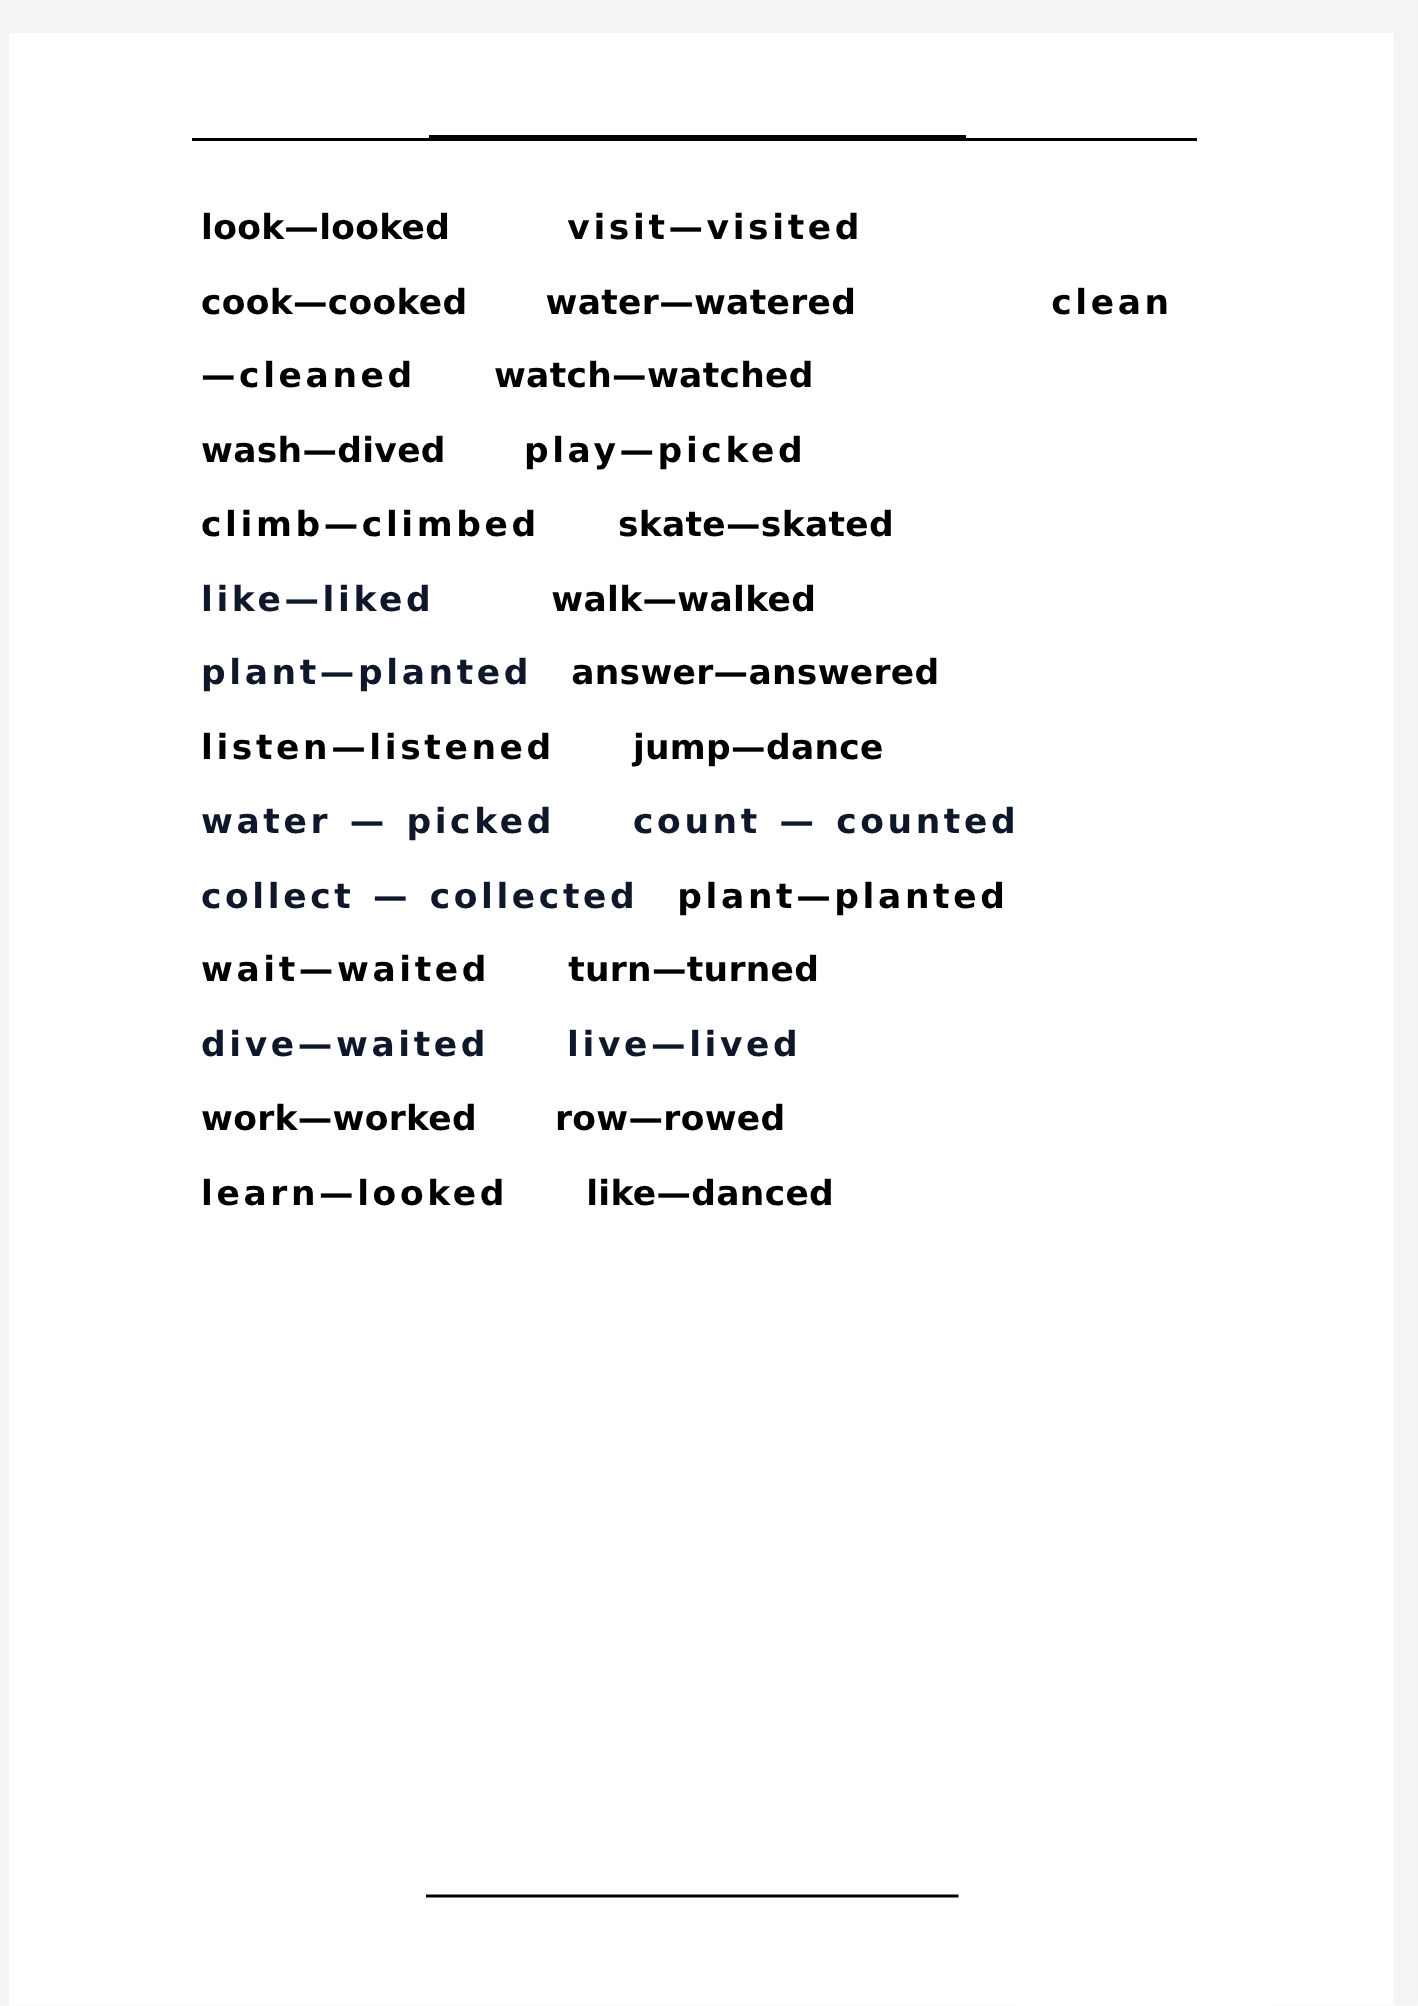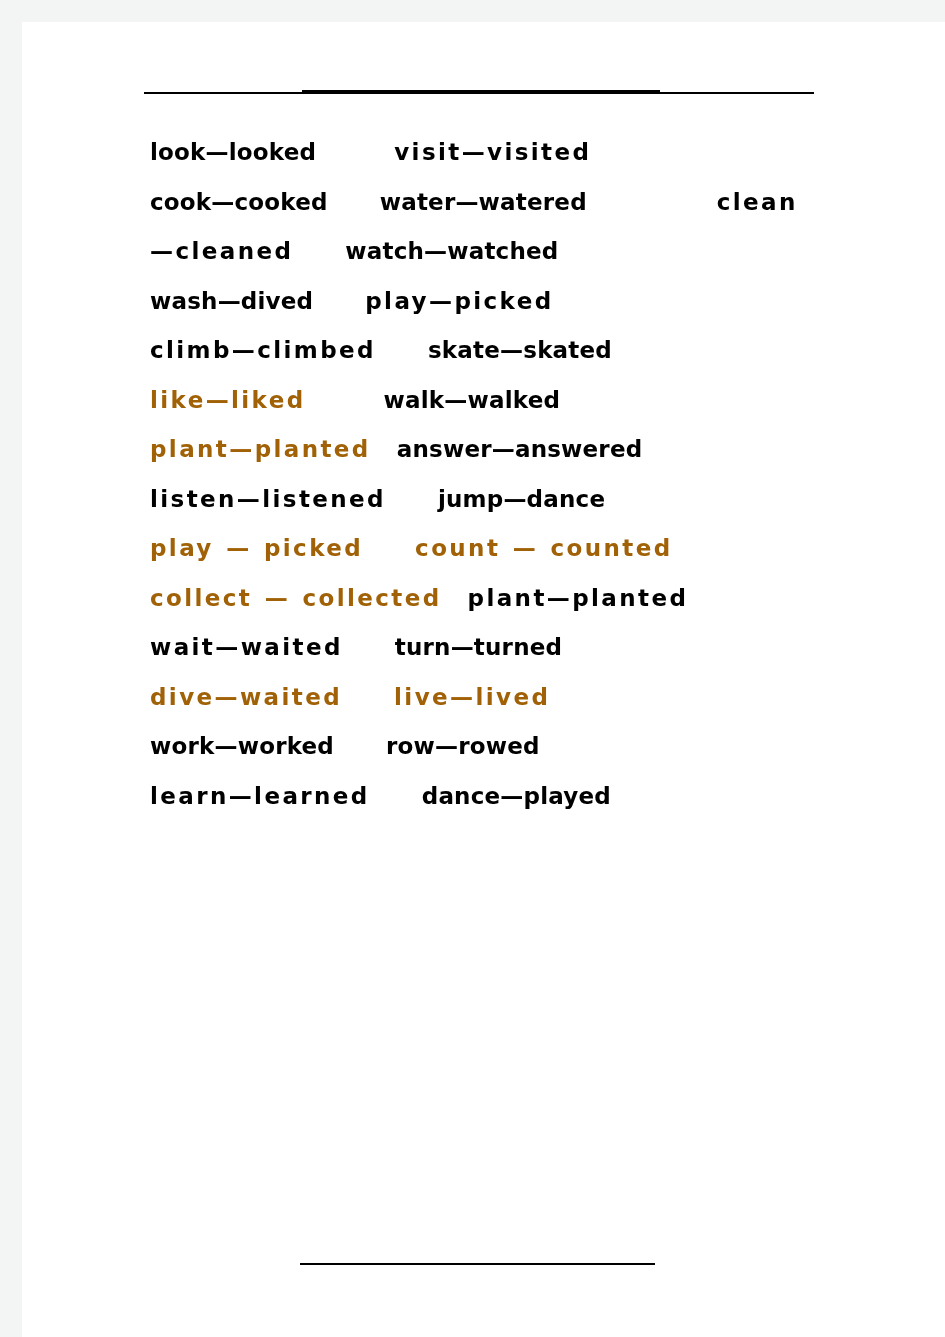--- a/index.html
+++ b/index.html
@@ -10,21 +10,21 @@
   body {
     width: 945px;
     height: 1337px;
     background: #f3f4f4;
     font-family: "DejaVu Sans", sans-serif;
     overflow: hidden;
   }
 
   .page {
     position: absolute;
-    left: 22px;
+    left: 6px;
     top: 22px;
     width: 923px;
     height: 1315px;
     background: #ffffff;
   }
 
   
   .header-rule-wrap {
     position: absolute;
     left: 0;
@@ -68,21 +68,21 @@
     text-align: left;
   }
 
   .verb-flow .pair {
     white-space: nowrap;
   }
   .verb-flow .pair.wrapable {
     white-space: normal;
   }
   .verb-flow .red {
-    color: #a16207;
+    color: #0f172a;
   }
   .verb-flow .gap {
     display: inline-block;
     width: 26px;
   }
   .verb-flow .gap-wide {
     display: inline-block;
     width: 52px;
   }
   .verb-flow .gap-xwide {
@@ -123,28 +123,28 @@
       <span class="pair">wash—dived</span><span class="gap-wide"></span><span class="pair sp">play—picked</span><br>
 
       <span class="pair sp">climb—climbed</span><span class="gap-wide"></span><span class="pair">skate—skated</span><br>
 
       <span class="pair red sp">like—liked</span><span class="gap-xwide"></span><span class="pair">walk—walked</span><br>
 
       <span class="pair red sp">plant—planted</span><span class="gap"></span><span class="pair">answer—answered</span><br>
 
       <span class="pair sp">listen—listened</span><span class="gap-wide"></span><span class="pair">jump—dance</span><br>
 
-      <span class="pair red sp">play — picked</span><span class="gap-wide"></span><span class="pair red sp">count — counted</span><span class="gap-wide"></span><span class="pair wrapable red sp">collect — collected</span><span class="gap"></span><span class="pair sp">plant—planted</span><br>
+      <span class="pair red sp">water — picked</span><span class="gap-wide"></span><span class="pair red sp">count — counted</span><span class="gap-wide"></span><span class="pair wrapable red sp">collect — collected</span><span class="gap"></span><span class="pair sp">plant—planted</span><br>
 
       <span class="pair sp">wait—waited</span><span class="gap-wide"></span><span class="pair">turn—turned</span><br>
 
       <span class="pair red sp">dive—waited</span><span class="gap-wide"></span><span class="pair red sp">live—lived</span><br>
 
       <span class="pair">work—worked</span><span class="gap-wide"></span><span class="pair">row—rowed</span><br>
 
-      <span class="pair sp">learn—learned</span><span class="gap-wide"></span><span class="pair">dance—played</span>
+      <span class="pair sp">learn—looked</span><span class="gap-wide"></span><span class="pair">like—danced</span>
 
     </div>
   </div>
 
   <div class="footer-rule"></div>
 
 </div>
 
 </body></html>

